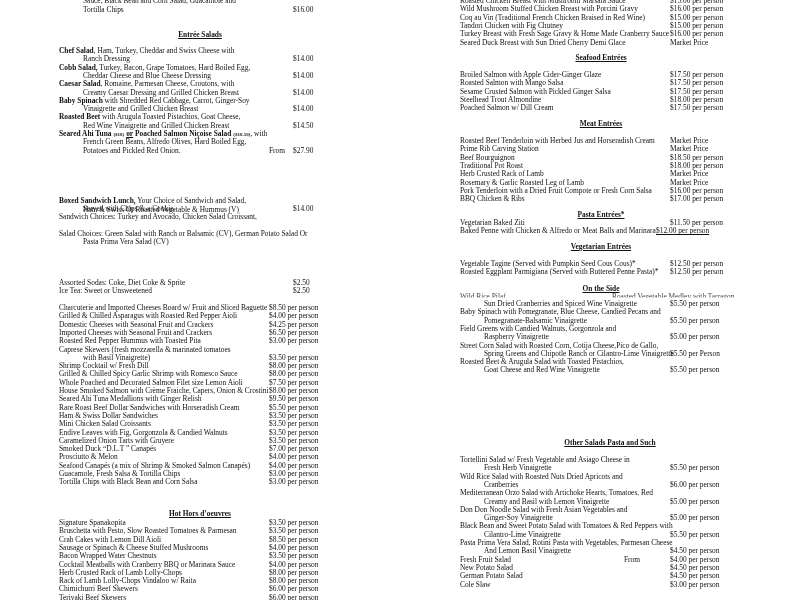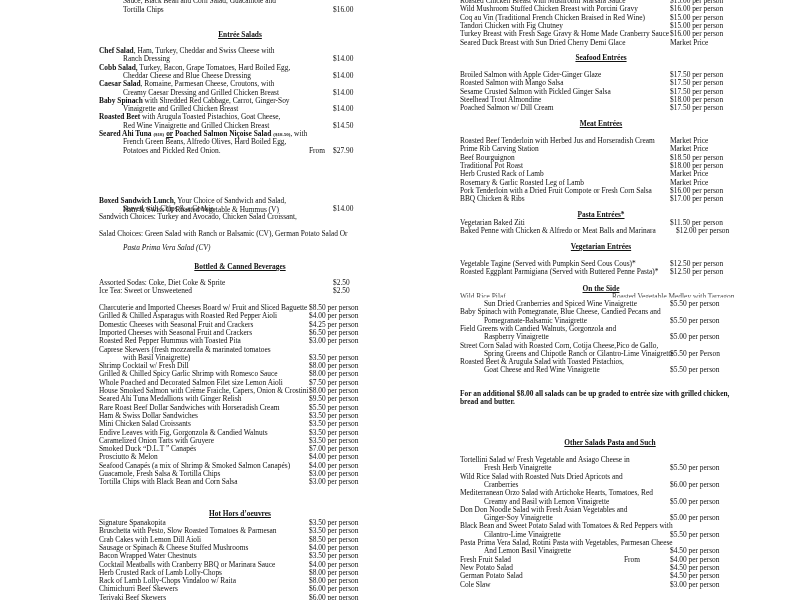--- a/index.html
+++ b/index.html
@@ -17,21 +17,21 @@
   .small { font-size:5px; font-weight:bold; }
   .u { text-decoration:underline; }
   .note { position:absolute; font-weight:bold; white-space:normal; }
   .ghost { position:absolute; white-space:nowrap; color:#444; clip-path: inset(0 0 45% 0); }
 </style>
 </head>
 <body>
 
 <div class="page">
 
-  <div class="col" style="left:59px;top:0;width:270px;height:600px;margin-left:40px;">
+  <div class="col" style="left:59px;top:0;width:270px;height:600px;">
 
     <div class="row" style="top:-3px;left:0;width:270px;">
       <span class="name cont">Sauce, Black Bean and Corn Salad, Guacamole and</span>
     </div>
     <div class="row" style="top:6px;left:0;width:270px;">
       <span class="name cont">Tortilla Chips</span>
       <span class="price" style="left:234px;">$16.00</span>
     </div>
 
     <div class="hdr" style="top:31px;left:0;width:282px;">Entrée Salads</div>
@@ -77,23 +77,22 @@
     <div class="row" style="top:197px;left:0;">
       <b>Boxed Sandwich Lunch,</b><span> Your Choice of Sandwich and Salad,</span>
     </div>
     <div class="row" style="top:205px;left:0;width:270px;">
       <span class="name cont">Served with Chips &amp; a Cookie.</span>
       <span class="price" style="left:234px;">$14.00</span>
     </div>
     <div class="row" style="top:213px;left:0;">Sandwich Choices: Turkey and Avocado, Chicken Salad Croissant,</div>
     <div class="row cont" style="top:206px;left:0;">Ham &amp; Swiss Or Roasted Vegetable &amp; Hummus (V)</div>
     <div class="row" style="top:230px;left:0;">Salad Choices:  Green Salad with Ranch or Balsamic (CV), German Potato Salad Or</div>
-    <div class="row cont" style="top:244px;left:0;font-style:italic;">Pasta Prima Vera Salad (CV)</div>
-
-    <div class="hdr" style="top:263px;left:0;width:282px;">Bottled &amp; Canned Beverages</div>
+    <div class="row cont" style="top:238px;left:0;">Pasta Prima Vera Salad (CV)</div>
+
 
     <div id="beverages">
         <div class="row" style="top:279px;left:0;width:270px;">
           <span class="name" style="">Assorted Sodas: Coke, Diet Coke &amp; Sprite</span>
           <span class="price" style="left:234px;">$2.50</span>
         </div>
         <div class="row" style="top:287.3px;left:0;width:270px;">
           <span class="name" style="">Ice Tea: Sweet or Unsweetened</span>
           <span class="price" style="left:234px;">$2.50</span>
         </div>
@@ -331,21 +330,21 @@
       </div>
 
     <div class="hdr" style="top:211px;left:0;width:282px;">Pasta Entrées*</div>
     <div id="pasta">
         <div class="row" style="top:219px;left:0;width:300px;">
           <span class="name" style="">Vegetarian Baked Ziti</span>
           <span class="price" style="left:210px;">$11.50 per person</span>
         </div>
         <div class="row" style="top:227.3px;left:0;width:300px;">
           <span class="name" style="">Baked Penne with Chicken &amp; Alfredo or Meat Balls and Marinara</span>
-          <span class="price" style="left:216px;">$12.00 per person</span>
+          <span class="price" style="left:196px;text-decoration:underline;">$12.00 per person</span>
         </div>
       </div>
 
     <div class="hdr" style="top:243px;left:0;width:282px;">Vegetarian Entrées</div>
     <div id="vegetarian">
         <div class="row" style="top:260px;left:0;width:300px;">
           <span class="name" style="">Vegetable Tagine (Served with Pumpkin Seed Cous Cous)*</span>
           <span class="price" style="left:210px;">$12.50 per person</span>
         </div>
         <div class="row" style="top:268.3px;left:0;width:300px;">
@@ -385,21 +384,20 @@
         </div>
         <div class="row" style="top:358.1000000000001px;left:0;width:300px;">
           <span class="name" style="">Roasted Beet &amp; Arugula Salad with Toasted Pistachios,</span>
         </div>
         <div class="row" style="top:366.4000000000001px;left:0;width:300px;">
           <span class="name cont" style="">Goat Cheese and Red Wine Vinaigrette</span>
           <span class="price" style="left:210px;">$5.50 per person</span>
         </div>
       </div>
 
-    <div class="note" style="top:390px;left:0;width:272px;">For an additional $8.00 all salads can be up graded to entrée size with grilled chicken, bread and butter.</div>
 
     <div class="hdr" style="top:439px;left:0;width:300px;">Other Salads Pasta and Such</div>
     <div id="other">
         <div class="row" style="top:456px;left:0;width:300px;">
           <span class="name" style="">Tortellini Salad w/ Fresh Vegetable and Asiago Cheese in</span>
         </div>
         <div class="row" style="top:464.3px;left:0;width:300px;">
           <span class="name cont" style="">Fresh Herb Vinaigrette</span>
           <span class="price" style="left:210px;">$5.50 per person</span>
         </div>

